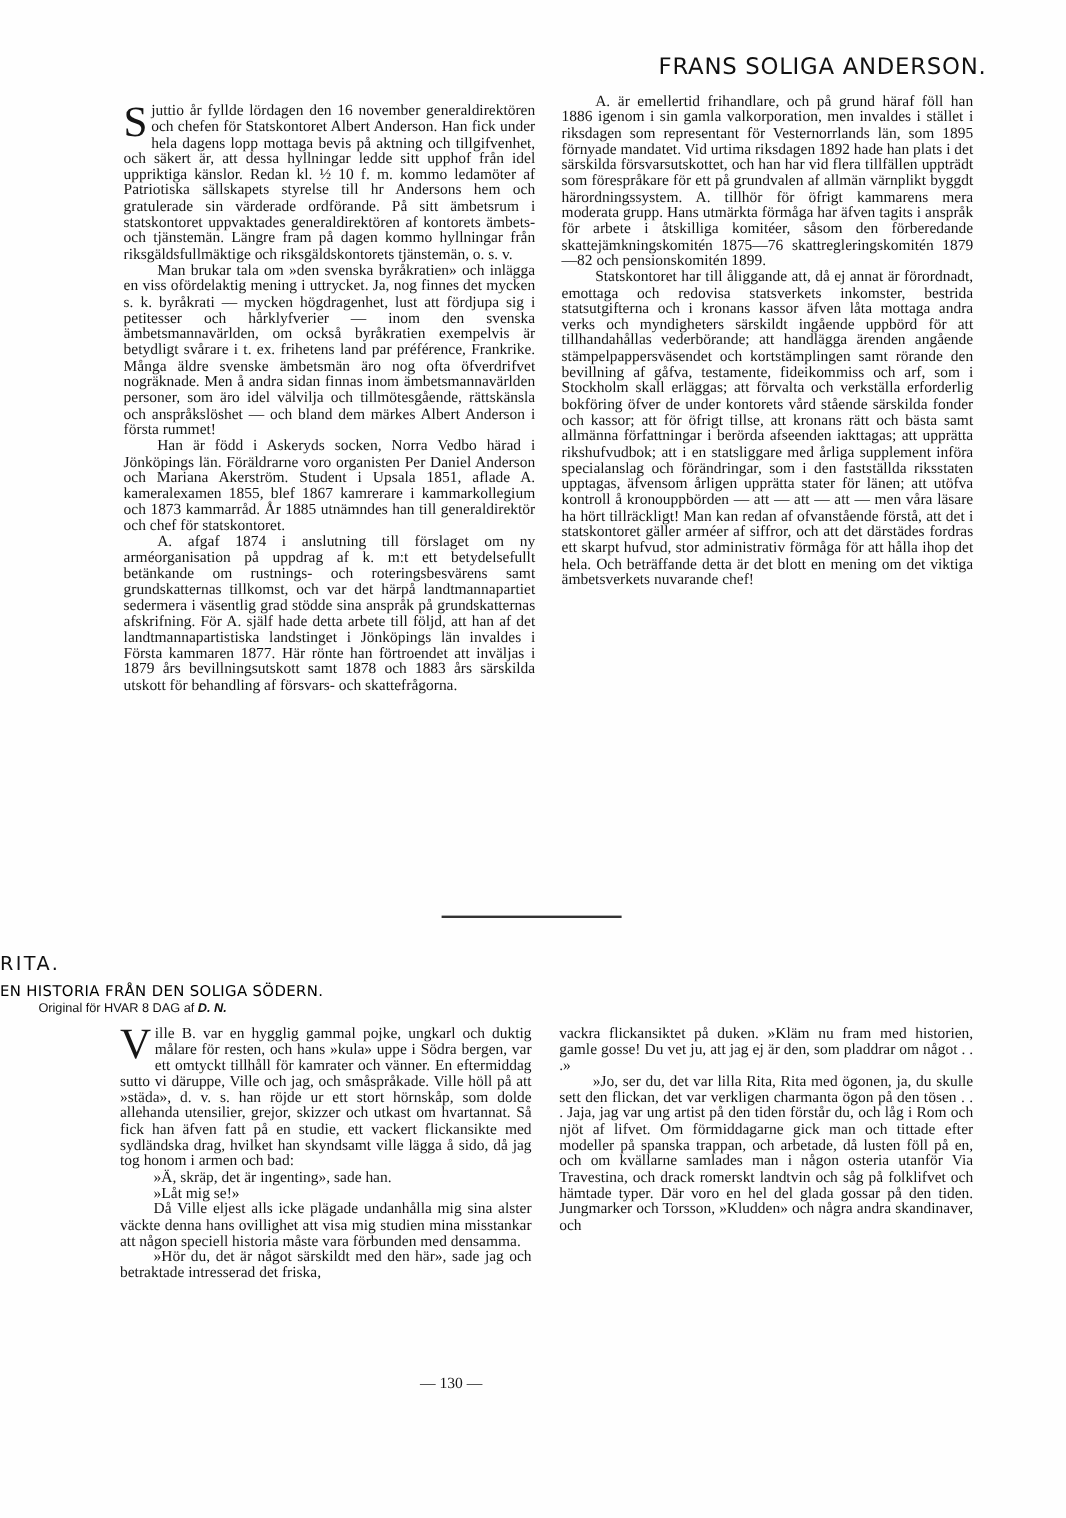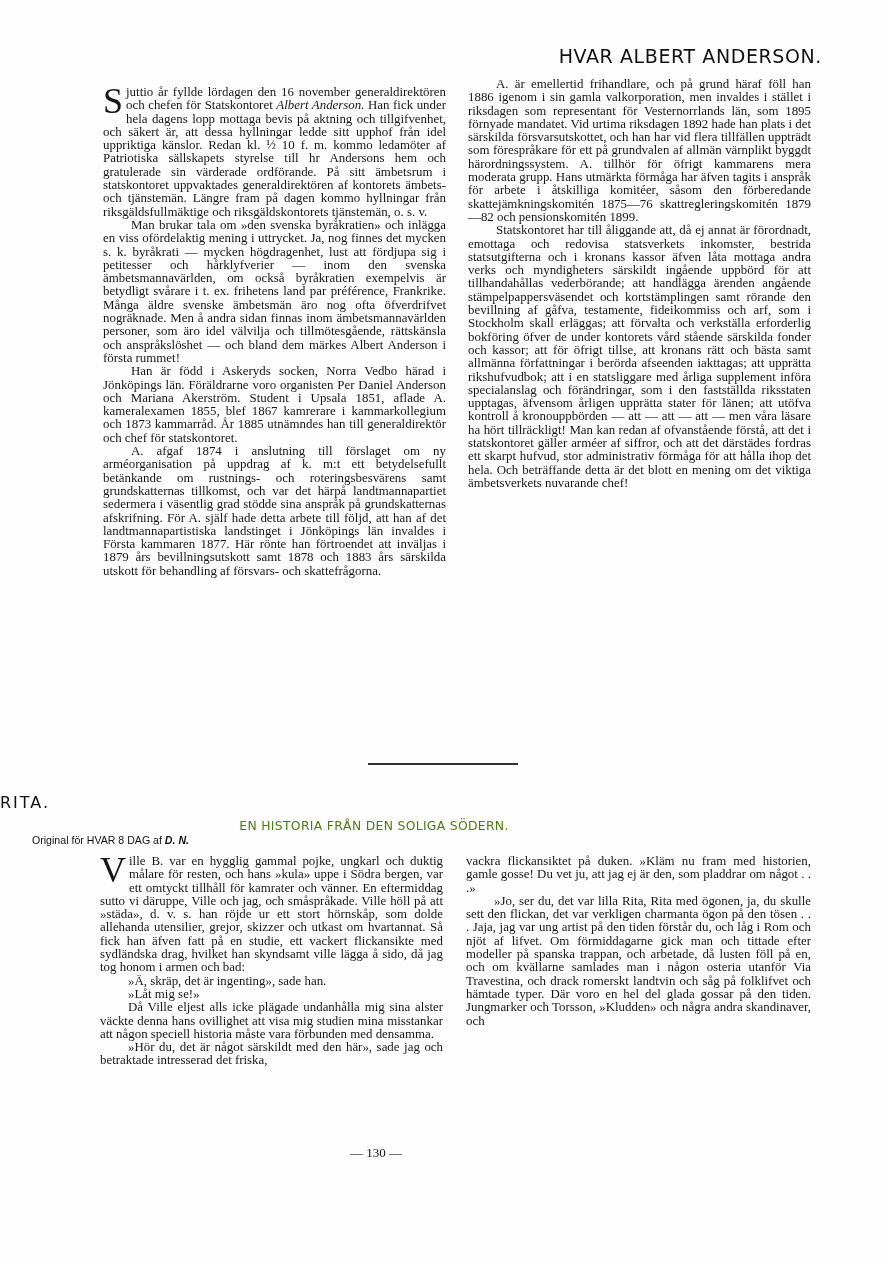--- a/index.html
+++ b/index.html
@@ -53,21 +53,21 @@
     .col3 { left: 100px; top: 855px; width: 343px; }
     .col4 { left: 466px; top: 855px; width: 345px; }
 
     .dropcap {
       float: left;
       font-size: 36px;
       line-height: 26px;
       margin: 2px 3px 0 0;
       font-family: "Liberation Serif", serif;
     }
-    .italic { font-style: italic; }
+    .italic { }
 
     .divider {
       position: absolute;
       left: 368px;
       top: 763px;
       width: 150px;
       height: 1.5px;
       background: #333;
     }
     .rita-title {
@@ -76,25 +76,24 @@
       top: 793px;
       font-family: "DejaVu Sans", "Liberation Sans", sans-serif;
       font-size: 16px;
       letter-spacing: 2px;
       color: #111;
     }
     .rita-sub {
       position: absolute;
       left: 0; width: 748px;
       top: 818px;
-      text-align: center;
       font-family: "DejaVu Sans", "Liberation Sans", sans-serif;
       font-size: 12.4px;
       letter-spacing: 0.3px;
-      color: #4d7c0f;
+      color: #000000;
     }
     .rita-orig {
       position: absolute;
       left: 0; width: 888px;
       top: 834px;
       text-align: left;
       font-family: "Liberation Sans", "DejaVu Sans", sans-serif;
       font-size: 10.6px;
       color: #111;
       padding-left: 32px;
@@ -107,21 +106,21 @@
       text-align: center;
       font-size: 13px;
     }
   </style>
 </head>
 <body>
 
 <div class="page">
 
   <div class="title-main">
-    <span>HVAR ALBERT ANDERSON.</span>
+    <span>FRANS SOLIGA ANDERSON.</span>
   </div>
 
   <div class="col col1">
     <p class="noindent">
       <span class="dropcap">S</span><span>juttio år fyllde lördagen den 16 november generaldirektören och chefen för Statskontoret </span><span class="italic">Albert Anderson.</span><span> Han fick under hela dagens lopp mottaga bevis på aktning och tillgifvenhet, och säkert är, att dessa hyllningar ledde sitt upphof från idel uppriktiga känslor. Redan kl. ½ 10 f. m. kommo ledamöter af Patriotiska sällskapets styrelse till hr Andersons hem och gratulerade sin värderade ordförande. På sitt ämbetsrum i statskontoret uppvaktades generaldirektören af kontorets ämbets- och tjänstemän. Längre fram på dagen kommo hyllningar från riksgäldsfullmäktige och riksgäldskontorets tjänstemän, o. s. v.</span>
     </p>
     <p>Man brukar tala om »den svenska byråkratien» och inlägga en viss ofördelaktig mening i uttrycket. Ja, nog finnes det mycken s. k. byråkrati — mycken högdragenhet, lust att fördjupa sig i petitesser och hårklyfverier — inom den svenska ämbetsmannavärlden, om också byråkratien exempelvis är betydligt svårare i t. ex. frihetens land par préférence, Frankrike. Många äldre svenske ämbetsmän äro nog ofta öfverdrifvet nogräknade. Men å andra sidan finnas inom ämbetsmannavärlden personer, som äro idel välvilja och tillmötesgående, rättskänsla och anspråkslöshet — och bland dem märkes Albert Anderson i första rummet!</p>
     <p>Han är född i Askeryds socken, Norra Vedbo härad i Jönköpings län. Föräldrarne voro organisten Per Daniel Anderson och Mariana Akerström. Student i Upsala 1851, aflade A. kameralexamen 1855, blef 1867 kamrerare i kammarkollegium och 1873 kammarråd. År 1885 utnämndes han till generaldirektör och chef för statskontoret.</p>
     <p>A. afgaf 1874 i anslutning till förslaget om ny arméorganisation på uppdrag af k. m:t ett betydelsefullt betänkande om rustnings- och roteringsbesvärens samt grundskatternas tillkomst, och var det härpå landtmannapartiet sedermera i väsentlig grad stödde sina anspråk på grundskatternas afskrifning. För A. själf hade detta arbete till följd, att han af det landtmannapartistiska landstinget i Jönköpings län invaldes i Första kammaren 1877. Här rönte han förtroendet att inväljas i 1879 års bevillningsutskott samt 1878 och 1883 års särskilda utskott för behandling af försvars- och skattefrågorna.</p>
   </div>

